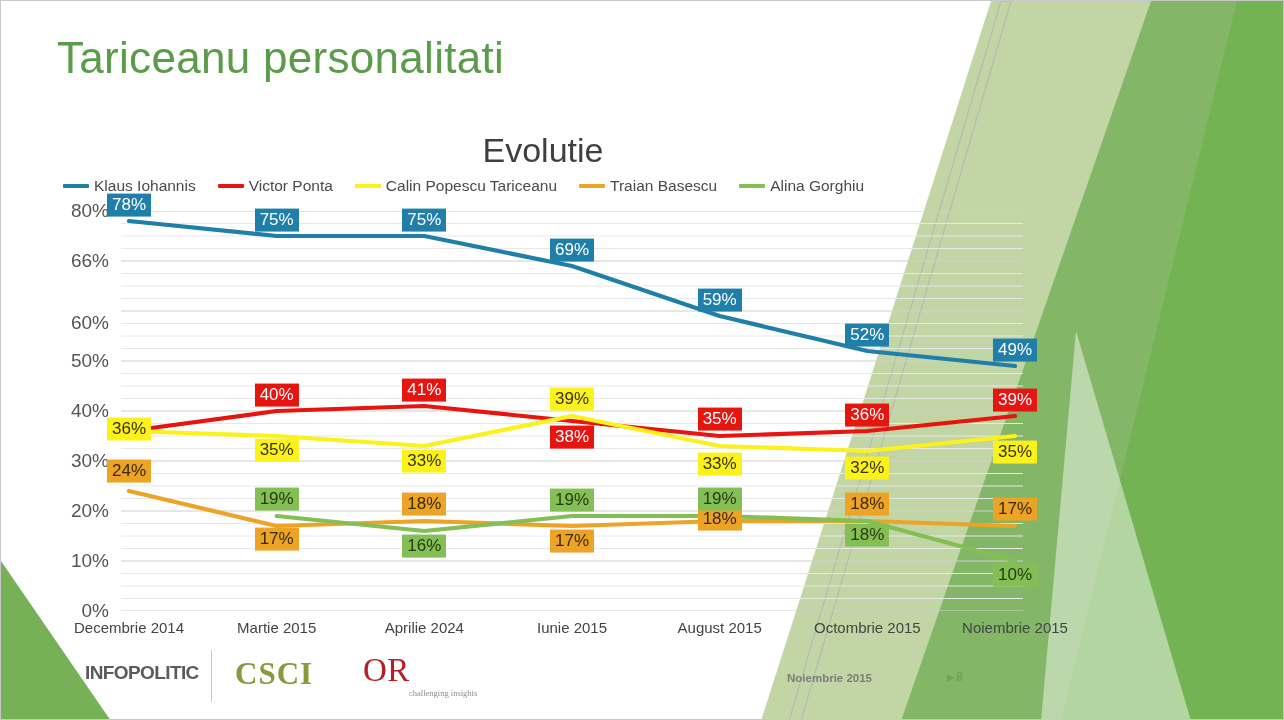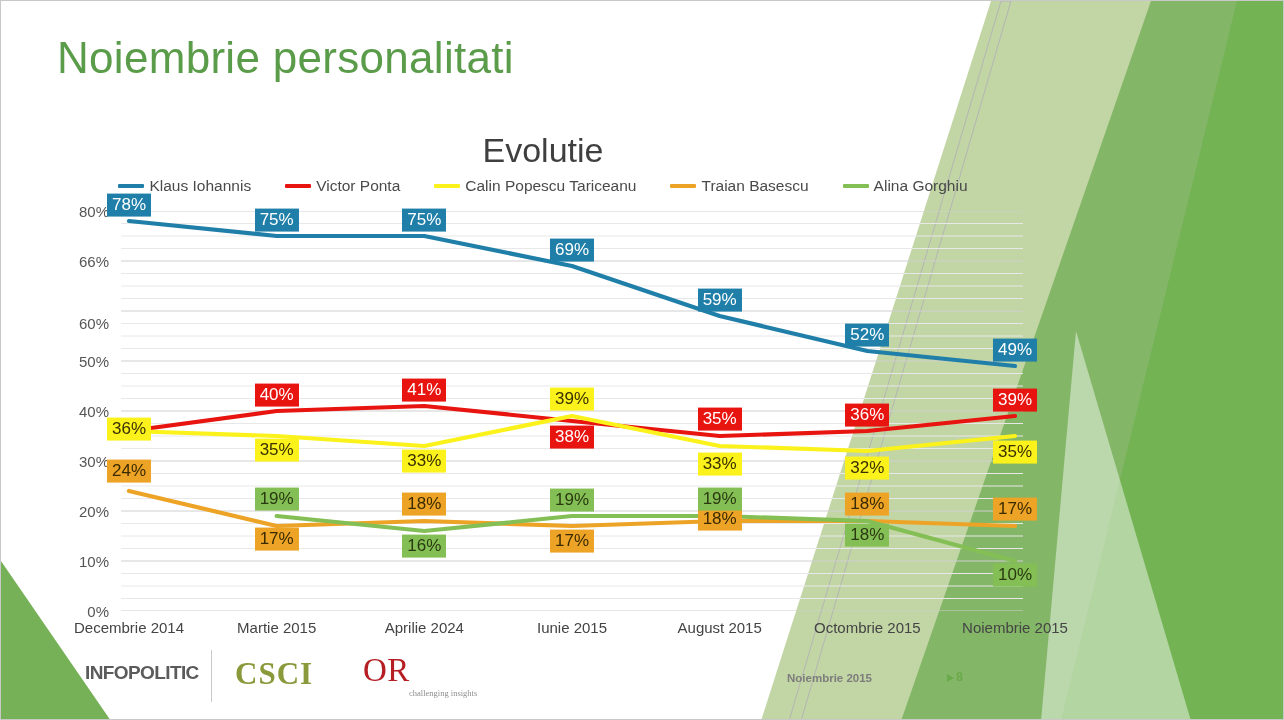--- a/index.html
+++ b/index.html
@@ -41,41 +41,41 @@
     text-align: center;
     font-size: 34px;
     color: #3f3f3f;
     font-weight: 400;
   }
   #legend {
     position: absolute;
     left: 0; top: 58px;
     width: 960px;
     display: flex;
-    justify-content: center;
-    gap: 34px;
+    justify-content: flex-start;
+    gap: 22px;
     align-items: center;
   }
   .legend-item { display: flex; align-items: center; gap: 5px; }
   .legend-swatch { width: 26px; height: 4px; border-radius: 1px; display: inline-block; }
   .legend-label { font-size: 15.5px; color: #4a4a4a; white-space: nowrap; }
 
   #plot-wrap {
     position: absolute;
     left: 0; top: 92px;
     width: 960px; height: 438px;
   }
   #y-labels {
     position: absolute; left: 0; top: 0;
     width: 52px; height: 400px;
   }
   .y-tick {
     position: absolute; right: 6px;
     transform: translateY(-50%);
-    font-size: 15px; color: #555;
+    font-size: 19px; color: #555;
     white-space: nowrap;
   }
   #plot {
     position: absolute;
     left: 58px; top: 0;
     width: 902px; height: 400px;
   }
   #x-labels {
     position: absolute;
     left: 58px; top: 404px;
@@ -152,21 +152,21 @@
 
   <svg id="deco" width="1284" height="720" viewBox="0 0 1284 720">
     <polygon points="0,560 110,720 0,720" fill="#6aaa4a" opacity="0.92"></polygon>
     <polygon points="990,0 1284,0 1284,720 760,720" fill="#8fb35a" opacity="0.55"></polygon>
     <polygon points="1150,0 1284,0 1284,720 900,720" fill="#5ea344" opacity="0.62"></polygon>
     <polygon points="1236,0 1284,0 1284,720 1060,720" fill="#6cb24c" opacity="0.72"></polygon>
     <polygon points="1075,330 1190,720 1040,720" fill="#ffffff" opacity="0.45"></polygon>
     <polygon points="1000,0 1010,0 800,720 788,720" fill="none" stroke="#b5b5b5" stroke-width="1"></polygon>
   </svg>
 
-  <div id="title">Noiembrie personalitati</div>
+  <div id="title">Tariceanu personalitati</div>
 
   <div id="chart-area">
 
     <div id="chart-title">Evolutie</div>
 
     <div id="legend">
         <div class="legend-item">
           <span class="legend-swatch" style="background: rgb(31, 127, 168);"></span>
           <span class="legend-label">Klaus Iohannis</span>
         </div>

